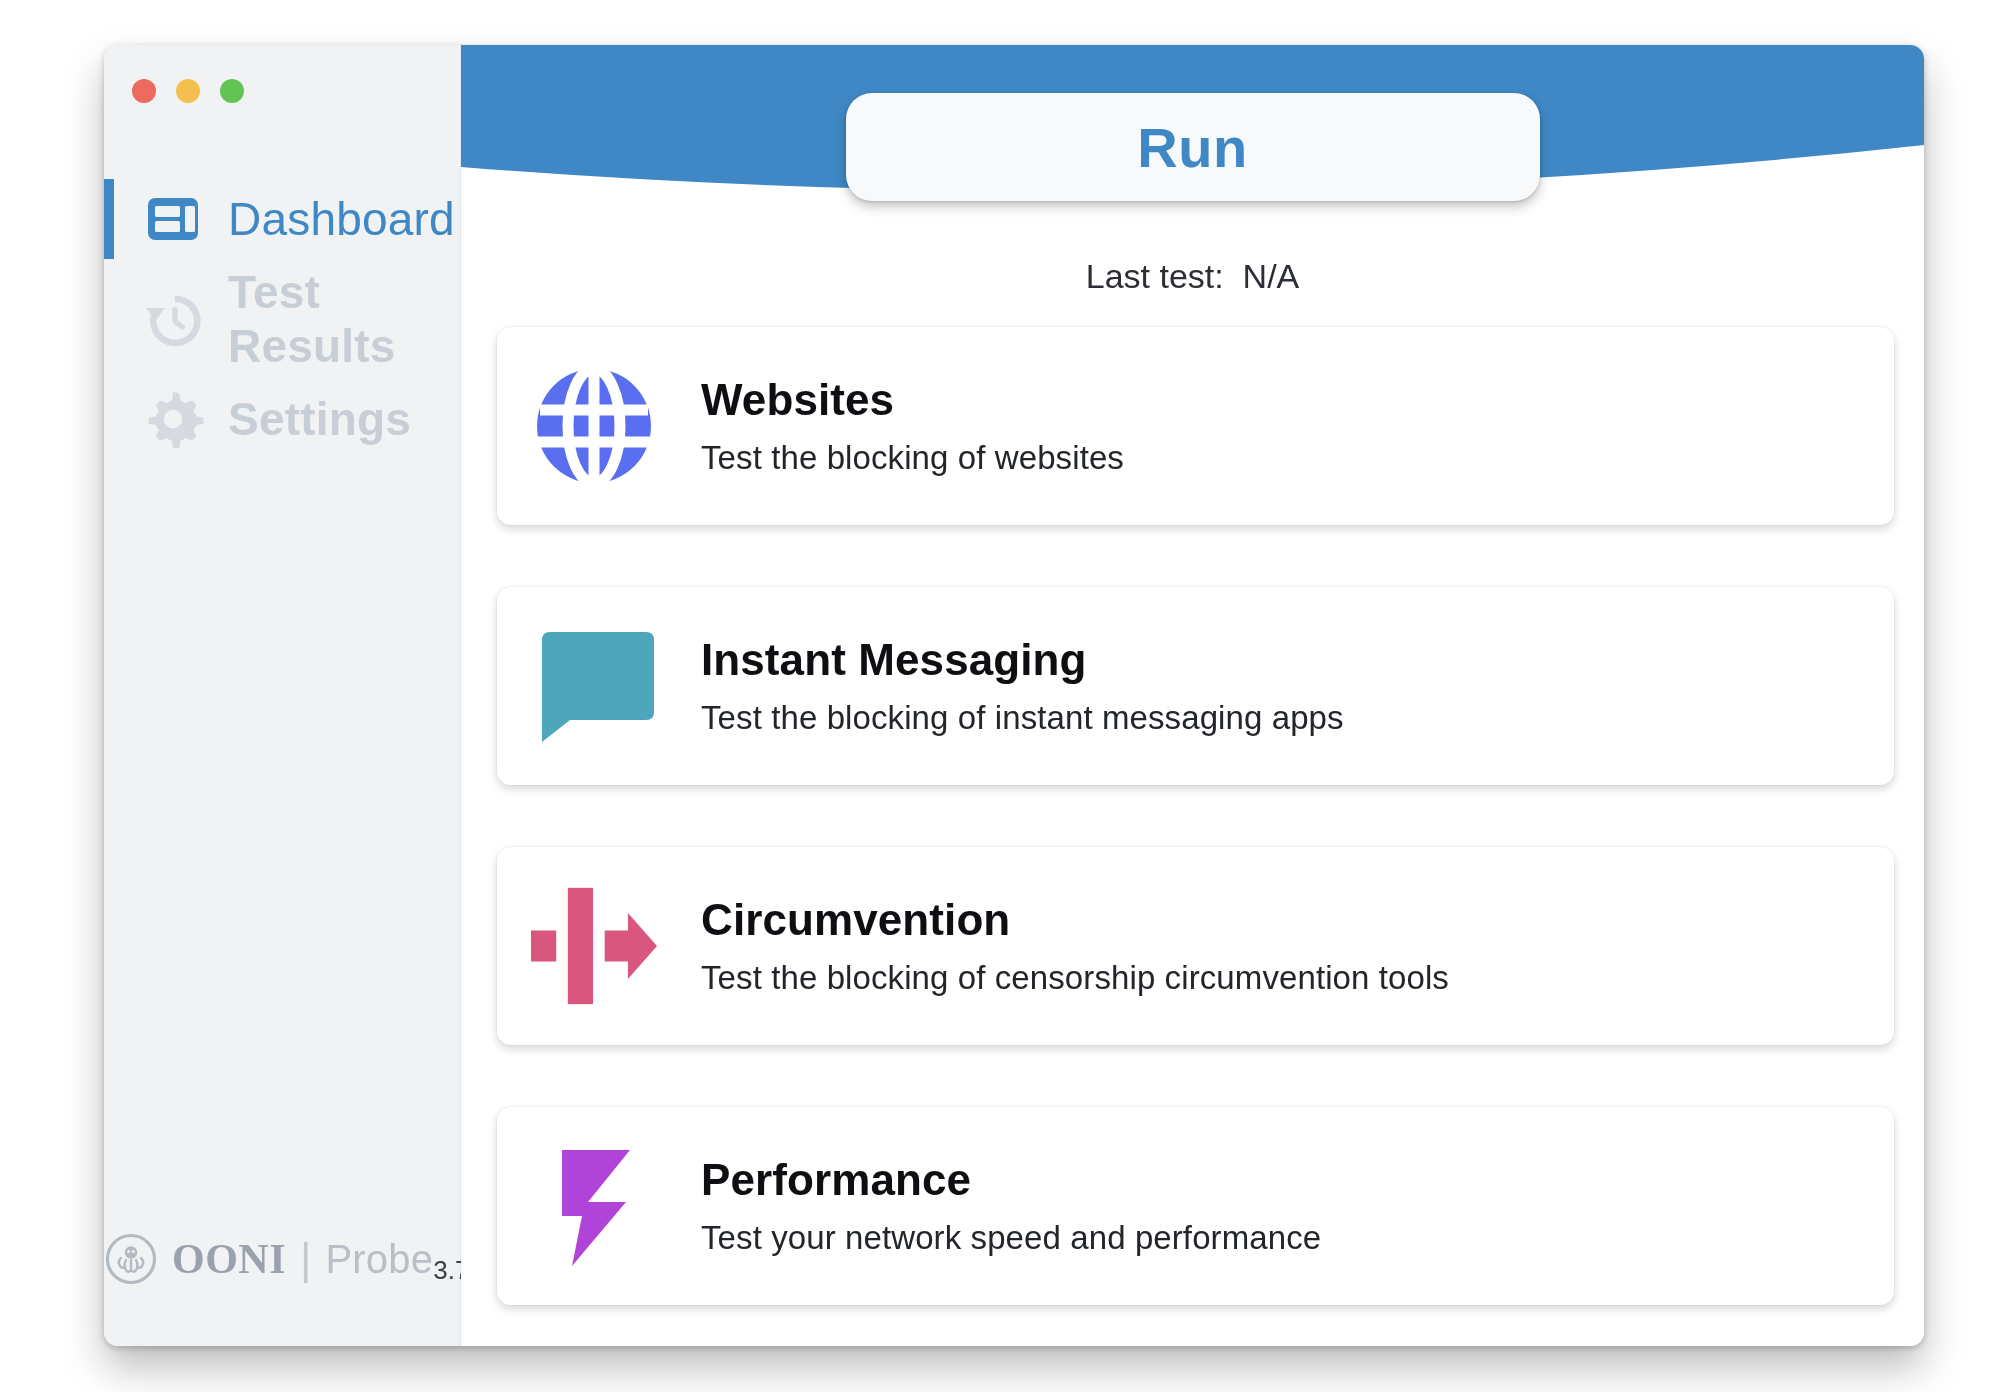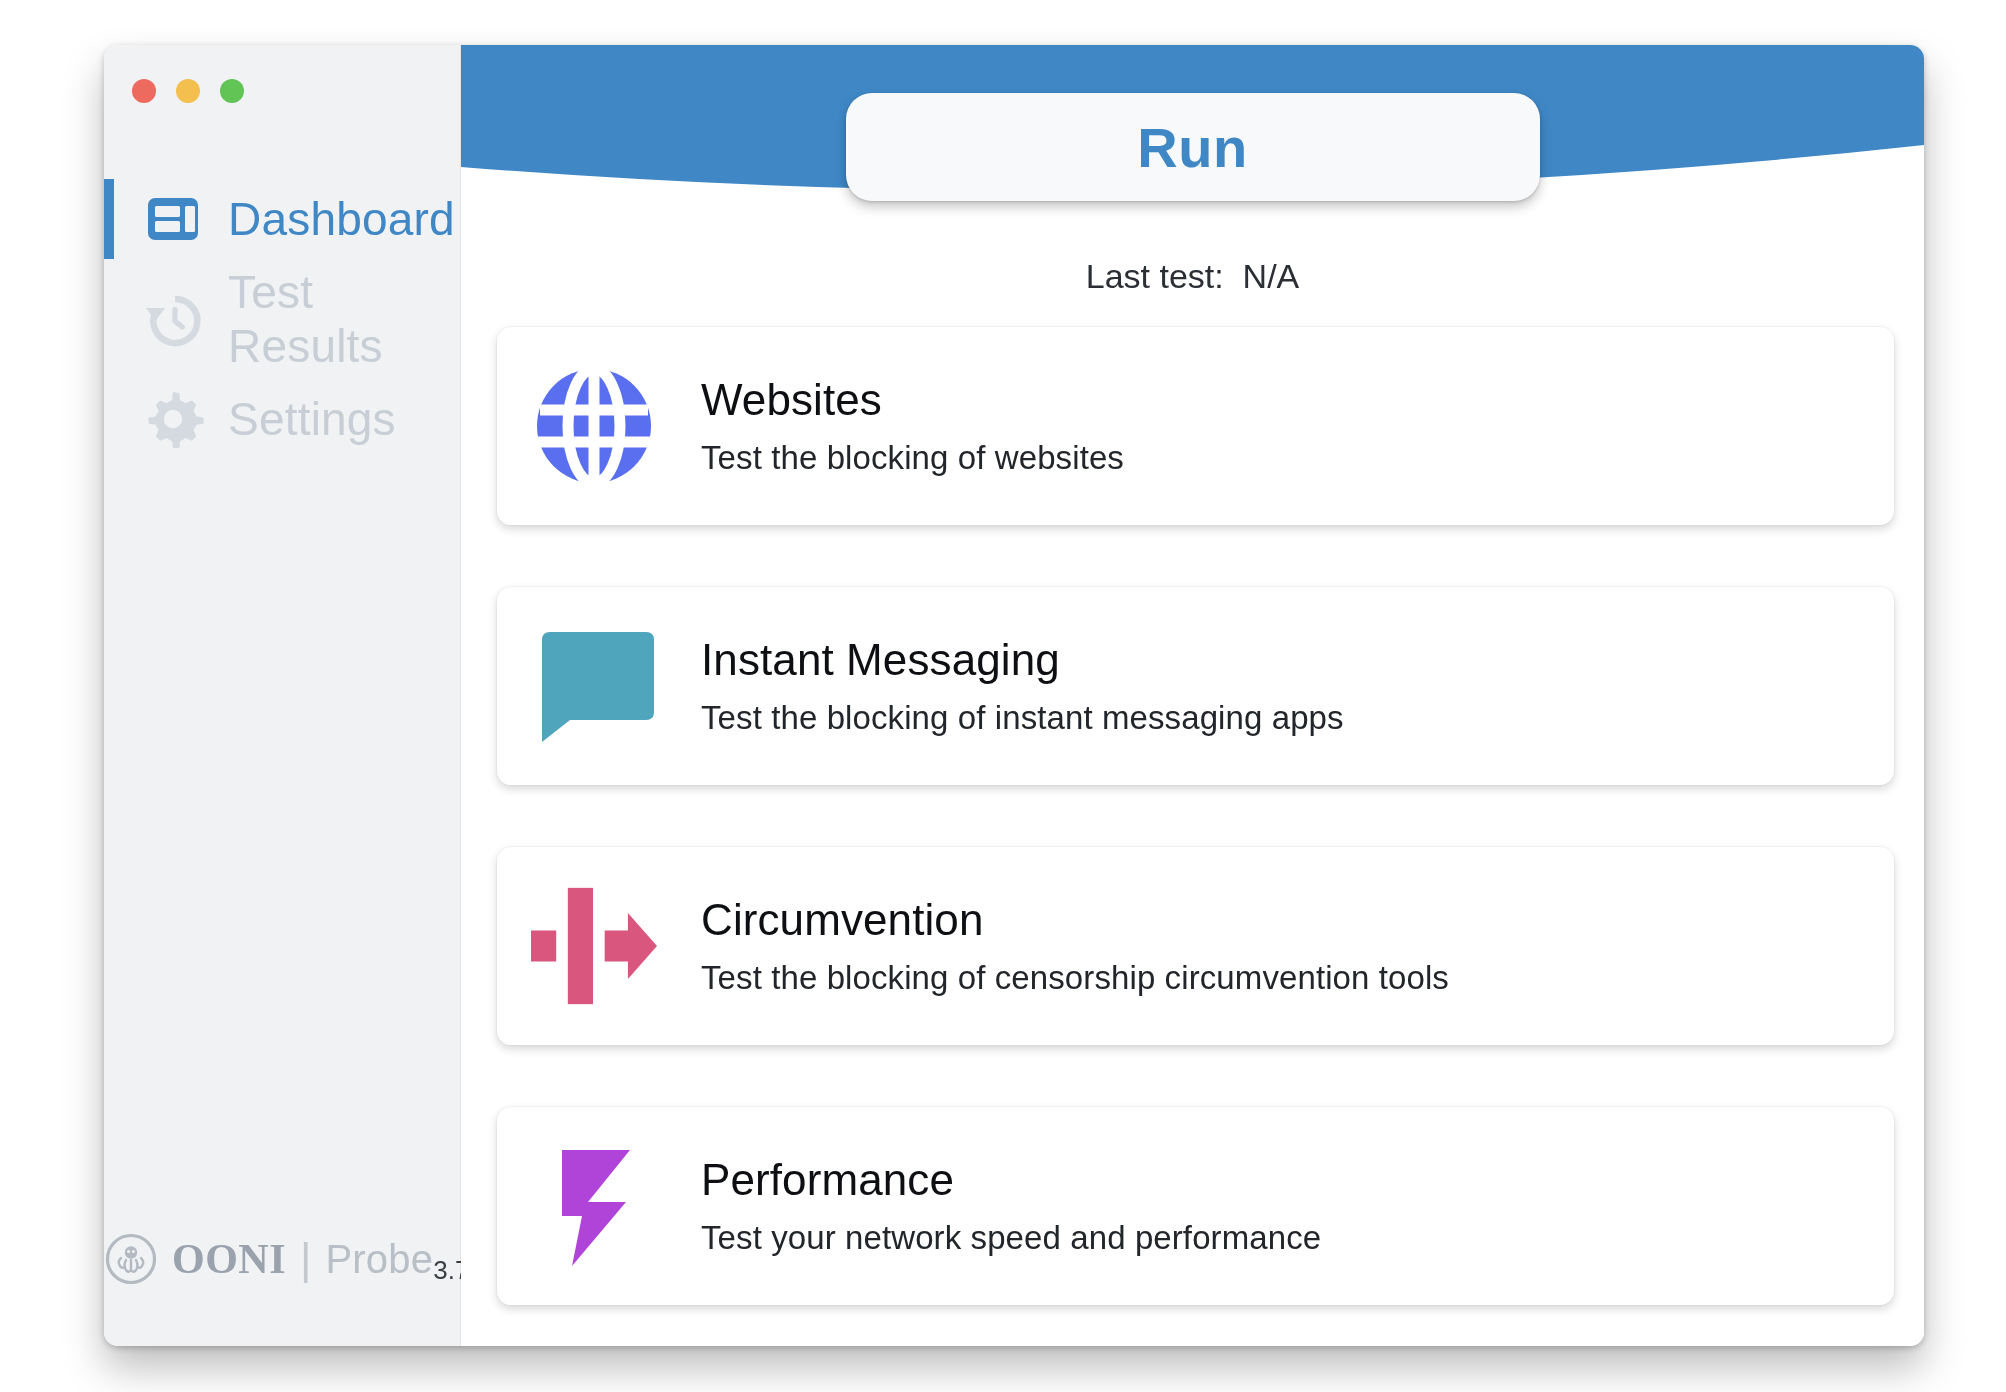--- a/index.html
+++ b/index.html
@@ -60,21 +60,21 @@
     left: 0; top: 10px;
     width: 10px; height: 80px;
     background: #3f87c5;
   }
   .nav-icon { width: 62px; height: 62px; flex: 0 0 62px; display: block; }
   .nav-label {
     font-size: 46px;
     letter-spacing: .2px;
   }
   .nav-item.active .nav-label { color: #3f87c5; }
-  .nav-item.dim   .nav-label { color: #c7ced6; }
+  .nav-item.dim   .nav-label { color: #c7ced6; font-weight: bold; }
 
   
   #brand {
     position: absolute;
     left: 0; bottom: 60px;
     width: 100%;
     padding-right: 10px;
     display: flex;
     align-items: flex-end;
   }
@@ -165,21 +165,21 @@
     width: 126px; height: 126px;
     flex: 0 0 126px;
     display: flex;
     align-items: center;
     justify-content: center;
   }
   .card-icon svg { display: block; }
   .card-text { margin-left: 44px; }
   .card-title {
     font-size: 44px;
-    font-weight: normal;
+    font-weight: bold;
     color: #0d0f12;
     letter-spacing: .1px;
     margin-bottom: 14px;
   }
   .card-desc {
     font-size: 33px;
     color: #22262b;
     letter-spacing: .1px;
   }
 </style>

